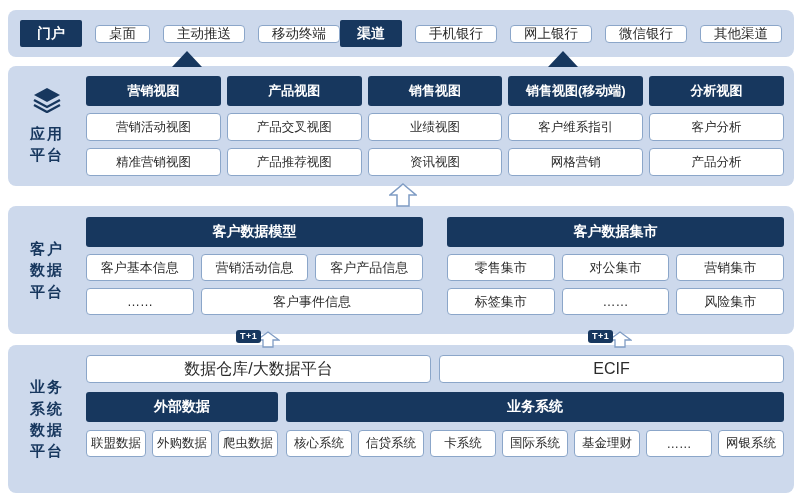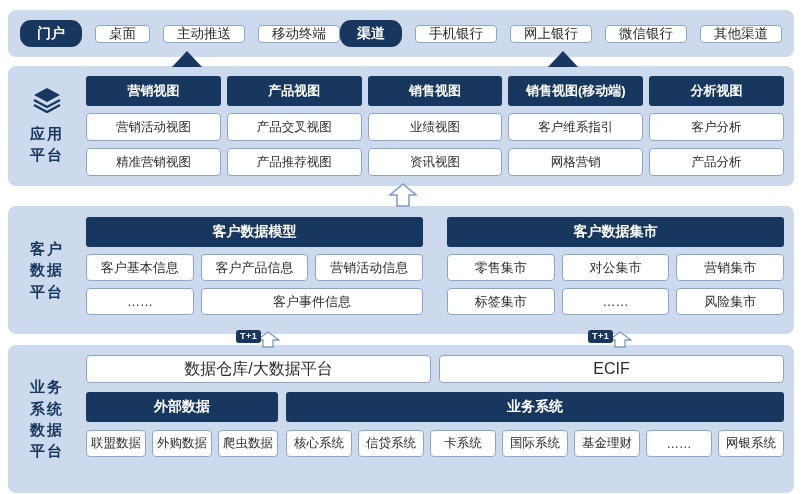--- a/index.html
+++ b/index.html
@@ -14,21 +14,21 @@
   .band { position:absolute; left:8px; width:786px; background:#cdd9ec; border-radius:8px; }
   .band-top { top:10px; height:47px; display:flex; align-items:center; padding:0 12px; }
   .band-app { top:66px;  height:120px; }
   .band-cdp { top:206px; height:128px; }
   .band-biz { top:345px; height:148px; }
 
   
   .navy-tag {
     height:27px; padding:0 17px; background:#17375e; color:#fff;
     font-weight:bold; font-size:14px; display:flex; align-items:center;
-    justify-content:center; border-radius:11px; white-space:nowrap;
+    justify-content:center; border-radius:2px; white-space:nowrap;
   }
   .white-box {
     background:#fff; border:1px solid #8ba6c9; border-radius:4px;
     color:#2b2b2b; display:flex; align-items:center; justify-content:center;
     white-space:nowrap;
   }
 
   
   .group { display:flex; align-items:center; gap:13px; }
   .group-channel { margin-left:auto; }
@@ -154,22 +154,22 @@
     <div class="side">
       <span class="line">客户</span>
       <span class="line">数据</span>
       <span class="line">平台</span>
     </div>
     <div class="cdp-content">
       <div class="section">
         <div class="sec-header">客户数据模型</div>
         <div class="cdp-row">
           <div class="white-box">客户基本信息</div>
+          <div class="white-box">营销活动信息</div>
           <div class="white-box">客户产品信息</div>
-          <div class="white-box">营销活动信息</div>
         </div>
         <div class="cdp-row">
           <div class="white-box">……</div>
           <div class="white-box flex2">客户事件信息</div>
         </div>
       </div>
       <div class="section">
         <div class="sec-header">客户数据集市</div>
         <div class="cdp-row">
           <div class="white-box">零售集市</div>

